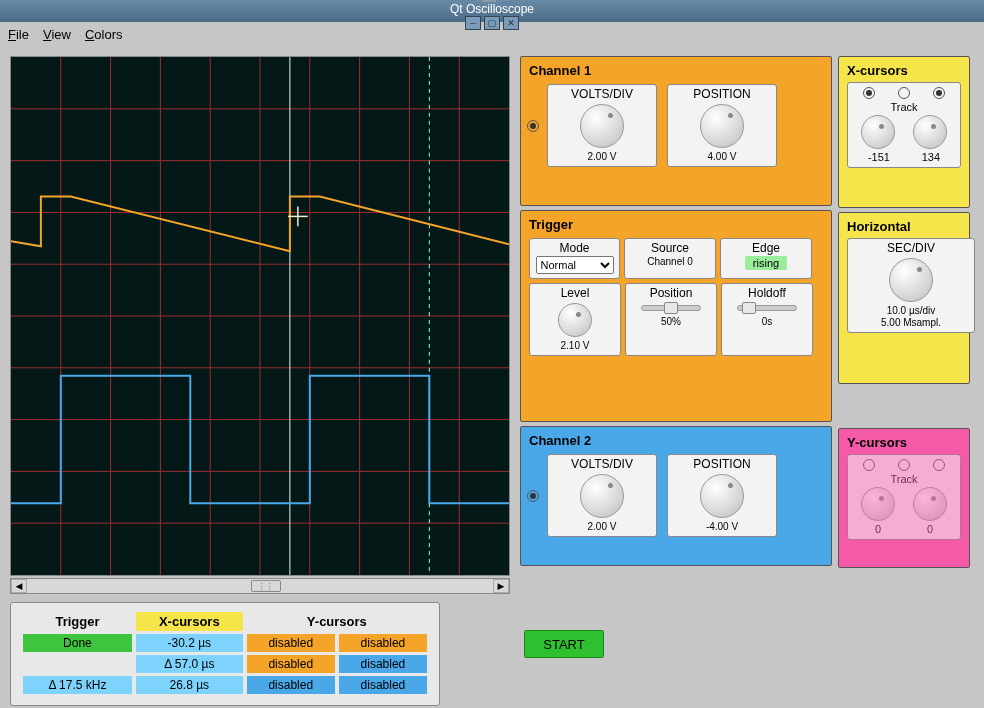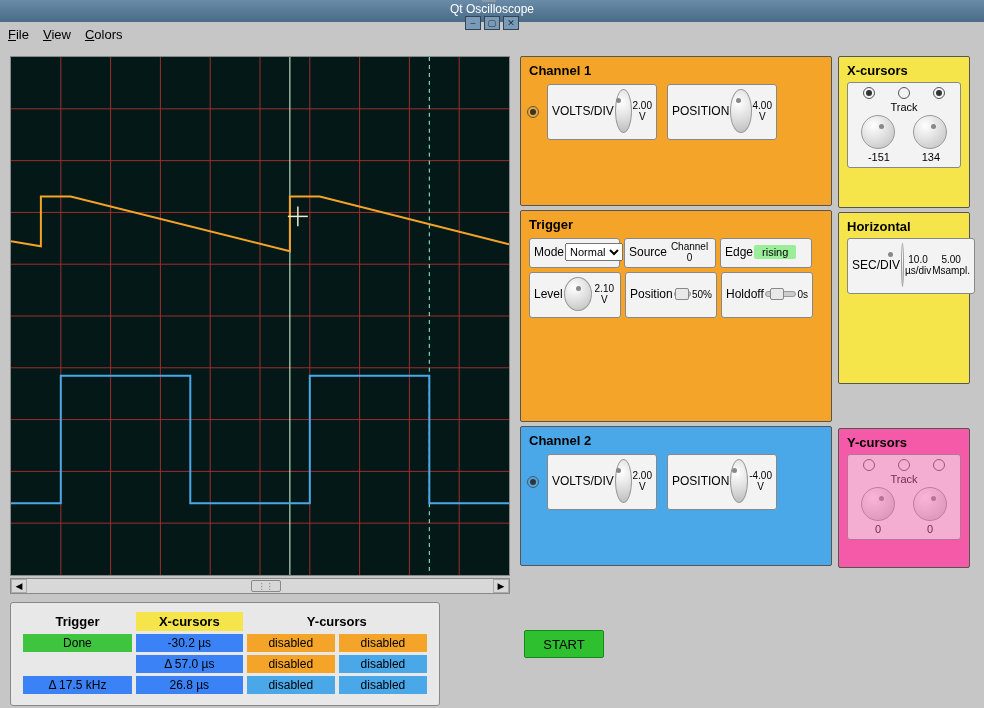--- a/index.html
+++ b/index.html
@@ -22,32 +22,32 @@
 
 .scrollbar { position: absolute; left: 10px; top: 532px; width: 500px; height: 16px; background: #d8d8d8; border: 1px solid #888; display: flex; align-items: stretch; }
 .scrollbar .sb-btn { width: 16px; background: #d8d8d8; border: 1px solid #aaa; display: flex; align-items: center; justify-content: center; font-size: 9px; cursor: pointer; }
 .scrollbar .sb-track { flex: 1; position: relative; }
 .scrollbar .sb-thumb { position: absolute; left: 48%; top: 1px; width: 30px; height: 12px; background: #d8d8d8; border: 1px solid #888; border-radius: 2px; display:flex; align-items:center; justify-content:center; font-size:8px; color:#666; }
 
 .status-panel { position: absolute; left: 10px; top: 556px; width: 430px; border: 1px solid #888; background: #e8e8e8; padding: 6px 8px 8px; border-radius: 3px; }
 .status-panel table { width: 100%; border-collapse: separate; border-spacing: 4px 3px; }
 .status-panel th { font-weight: bold; padding: 2px 4px; font-size: 13px; }
 .status-panel td { text-align: center; padding: 2px 6px; font-size: 12px; }
-.hl-yellow { background: #3b82f6; }
+.hl-yellow { background: #7dd3fc; }
 .hl-green { background: #3ec43e; }
 .hl-orange { background: #f4a428; }
 .hl-blue { background: #4aa8e8; }
 .hl-header-y { background: #f5e44a; }
 
 .start-btn { position: absolute; left: 524px; top: 584px; width: 80px; height: 28px; background: #2ec02e; border: 1px solid #188818; color: #000; font-weight: normal; font-size: 13px; display:flex; align-items:center; justify-content:center; border-radius:2px; cursor:pointer; }
 
 
 .panel { position: absolute; border: 1px solid #555; border-radius: 2px; padding: 4px 6px 6px; }
 .panel-title { font-weight: bold; font-size: 13px; margin: 2px 0 4px 2px; }
-.subbox { background: #f3f3f3; border: 1px solid #888; border-radius: 3px; padding: 2px 4px 4px; margin: 2px; text-align: center; font-size: 12px; display:flex; flex-direction:row; align-items:center; gap:1px; }
+.subbox { background: #f3f3f3; border: 1px solid #888; border-radius: 3px; padding: 2px 4px 4px; margin: 2px; text-align: center; font-size: 12px; display:flex; flex-direction:column; align-items:center; gap:1px; }
 .subbox .sb-label { font-size: 12px; }
 .subbox .sb-val { font-size: 10px; }
 .knob { width: 44px; height: 44px; border-radius: 50%; background: radial-gradient(circle at 35% 30%, #fff, #d8d8d8 60%, #bbb); border: 1px solid #999; margin: 2px auto; position: relative; }
 .knob::after { content:''; position:absolute; width:5px; height:5px; background:#888; border-radius:50%; top:8px; right:10px; }
 .knob-sm { width: 34px; height: 34px; }
 .radio-dot { width:12px; height:12px; border:1px solid #555; border-radius:50%; display:inline-block; vertical-align:middle; }
 .radio-dot.on::after { content:''; display:block; width:6px; height:6px; background:#333; border-radius:50%; margin:2px; }
 .slider { width: 60px; height: 6px; background:#ccc; border:1px solid #999; border-radius:3px; position:relative; margin:4px auto; }
 .slider .thumb { position:absolute; width:14px; height:12px; background:#e8e8e8; border:1px solid #888; border-radius:2px; top:-4px; left:50%; transform:translateX(-50%); }
 .slider .thumb.left { left:4px; transform:none; }

